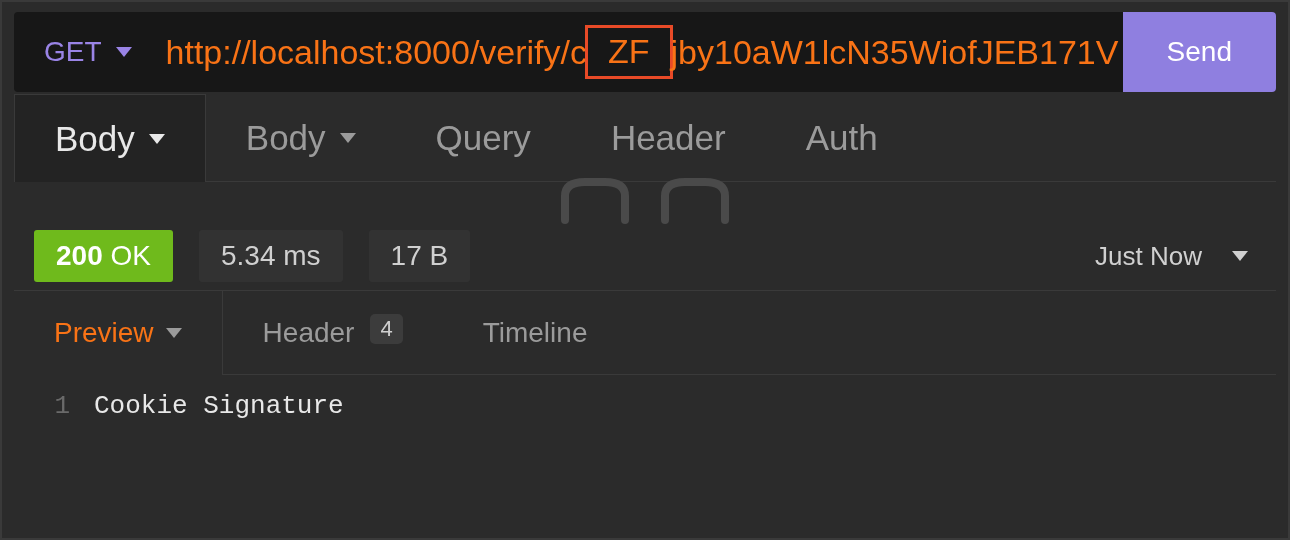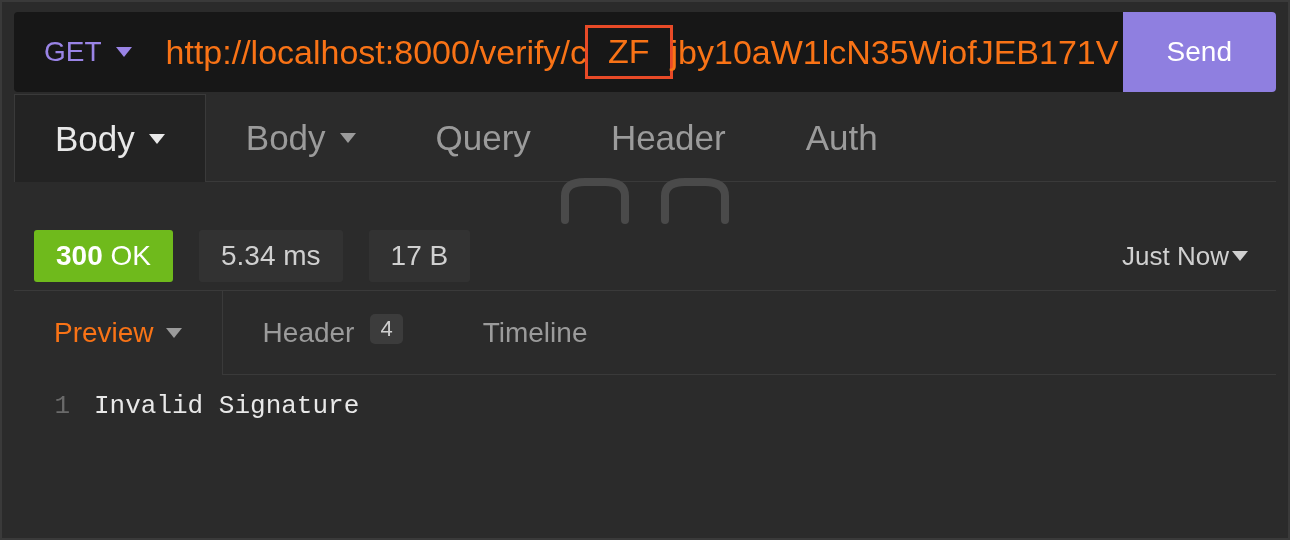--- a/index.html
+++ b/index.html
@@ -136,21 +136,21 @@
   }
   .status-ok .ok-label { font-weight: 400; }
   .status-gray {
     background: #323232;
     color: #d0d0d0;
   }
   .spacer { flex: 1; }
   .just-now {
     display: flex;
     align-items: center;
-    gap: 3px;
+    gap: 30px;
     font-size: 26px;
     color: #d0d0d0;
     cursor: pointer;
   }
   .just-now .tab-chev { border-top-color: #d0d0d0; }
 
   
   .resp-tabs {
     display: flex;
     align-items: stretch;
@@ -244,21 +244,21 @@
   </div>
 
   <div class="ghost-bg">
     <svg width="200" height="48" viewBox="0 0 200 48">
       <path d="M20 44 L20 20 Q20 6 40 6 L60 6 Q80 6 80 20 L80 44 M120 44 L120 20 Q120 6 140 6 L160 6 Q180 6 180 20 L180 44" stroke="#4a4a4a" stroke-width="8" fill="none" stroke-linecap="round"></path>
     </svg>
   </div>
 
   <div class="status-row">
     <div class="status-pill status-ok">
-      <span>300</span>
+      <span>200</span>
       <span class="ok-label">OK</span>
     </div>
     <div class="status-pill status-gray">
       <span>5.34 ms</span>
     </div>
     <div class="status-pill status-gray">
       <span>17 B</span>
     </div>
     <div class="spacer"></div>
     <div class="just-now">
@@ -281,17 +281,17 @@
         <span>Timeline</span>
       </div>
     </div>
   </div>
 
   <div class="resp-body">
     <div class="gutter">
       <span>1</span>
     </div>
     <div class="line-text">
-      <span>Invalid Signature</span>
+      <span>Cookie Signature</span>
     </div>
   </div>
 
 </div>
 
 </body></html>

